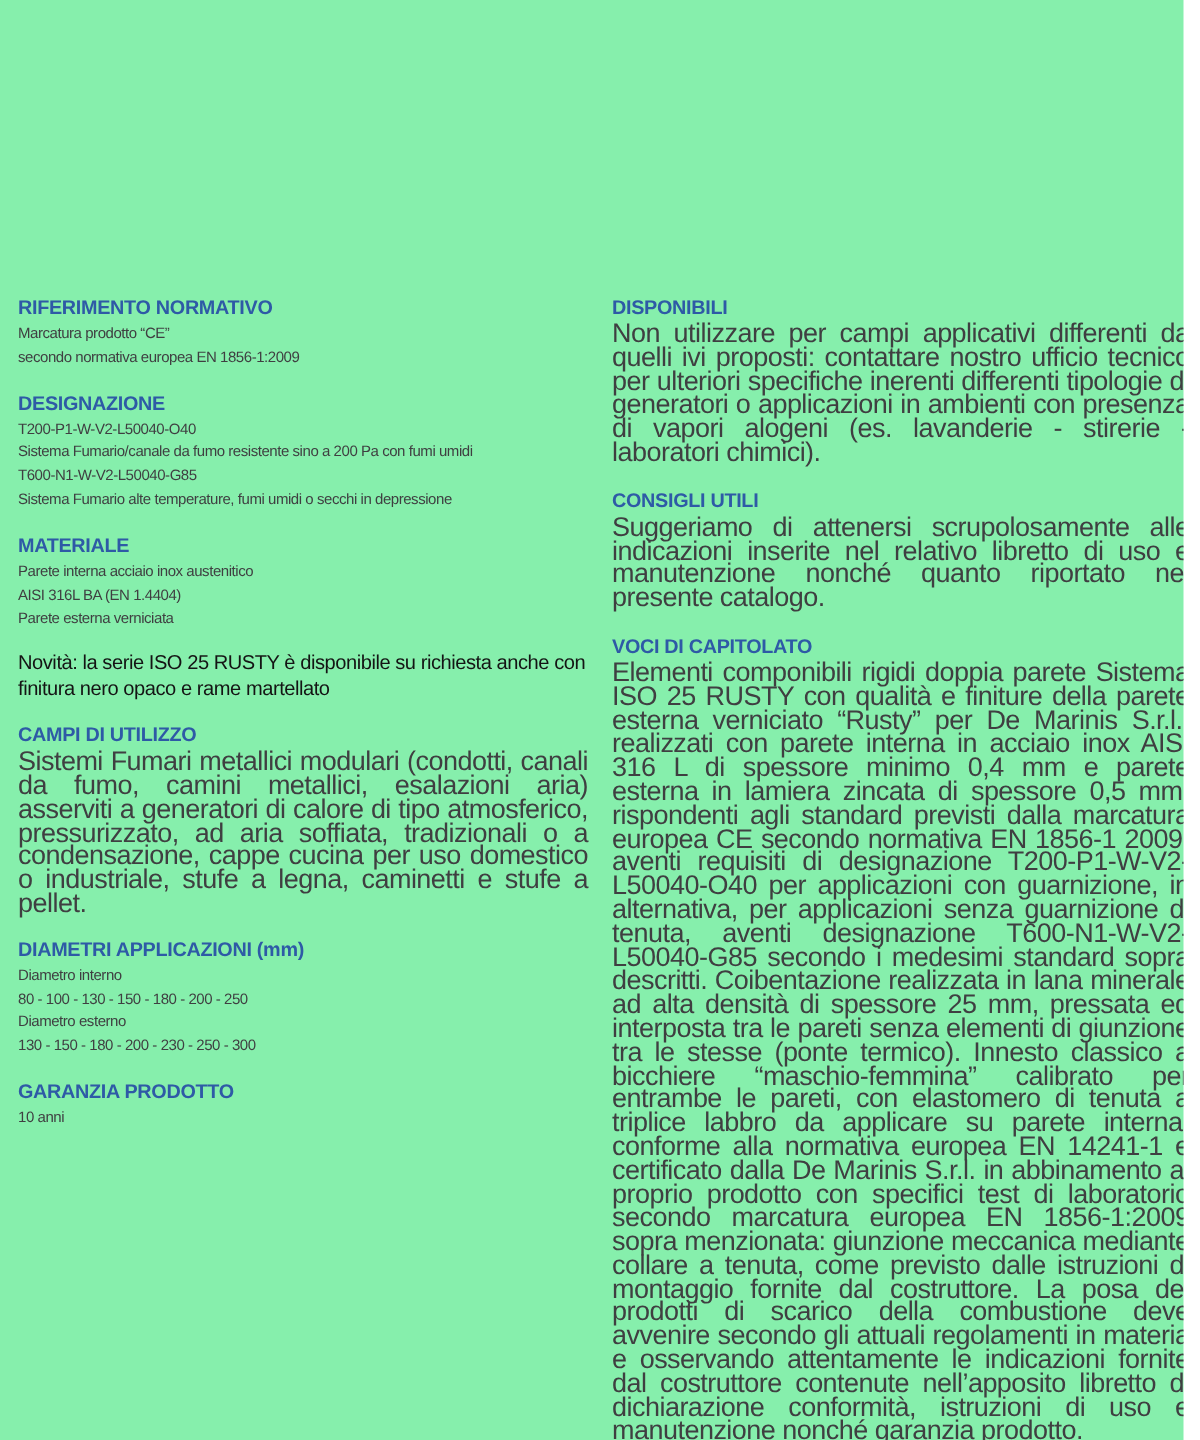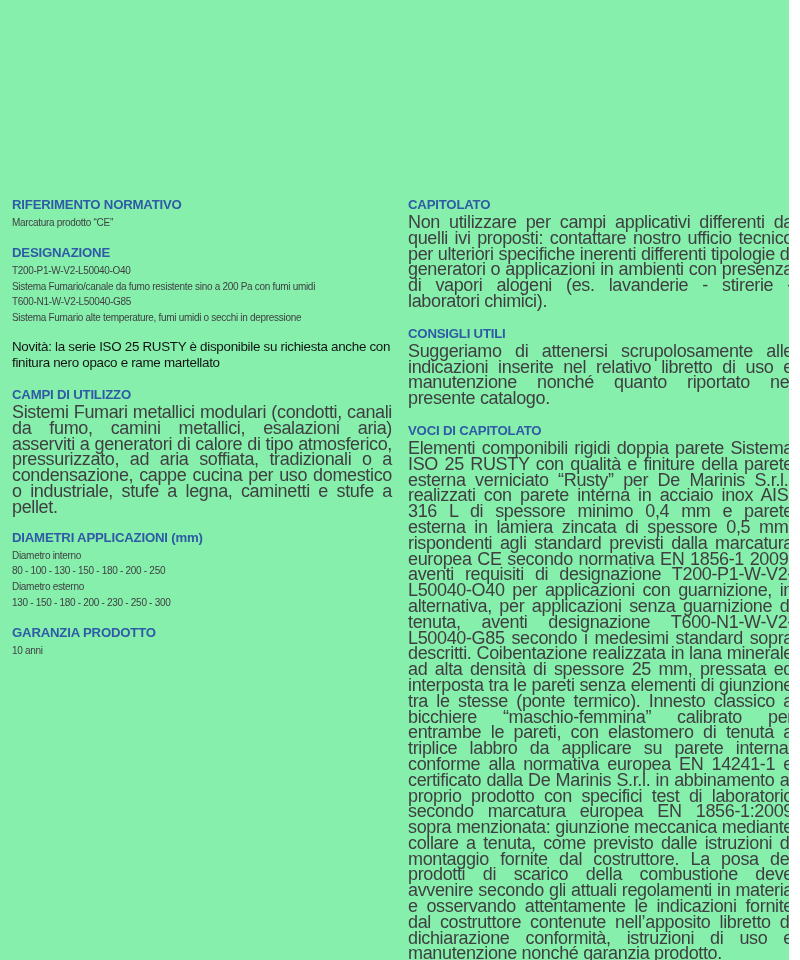--- a/index.html
+++ b/index.html
@@ -58,30 +58,37 @@
 </head>
 <body>
 
 <div class="page">
 
   <div class="col col-left">
 
     <div class="section">
       <div class="section-title">RIFERIMENTO NORMATIVO</div>
       <div class="line">Marcatura prodotto “CE”</div>
+      <div class="line">secondo normativa europea EN 1856-1:2009</div>
     </div>
 
     <div class="section">
       <div class="section-title">DESIGNAZIONE</div>
       <div class="line">T200-P1-W-V2-L50040-O40</div>
       <div class="line">Sistema Fumario/canale da fumo resistente sino a 200 Pa con fumi umidi</div>
       <div class="line">T600-N1-W-V2-L50040-G85</div>
       <div class="line">Sistema Fumario alte temperature, fumi umidi o secchi in depressione</div>
     </div>
 
+    <div class="section">
+      <div class="section-title">MATERIALE</div>
+      <div class="line">Parete interna acciaio inox austenitico</div>
+      <div class="line">AISI 316L BA (EN 1.4404)</div>
+      <div class="line">Parete esterna verniciata</div>
+    </div>
 
     <div class="notice">Novità: la serie ISO 25 RUSTY è disponibile su richiesta anche con finitura nero opaco e rame martellato</div>
 
     <div class="section">
       <div class="section-title">CAMPI DI UTILIZZO</div>
       <div class="para">Sistemi Fumari metallici modulari (condotti, canali da fumo, camini metallici, esalazioni aria) asserviti a generatori di calore di tipo atmosferico, pressurizzato, ad aria soffiata, tradizionali o a condensazione, cappe cucina per uso domestico o industriale, stufe a legna, caminetti e stufe a pellet.</div>
     </div>
 
     <div class="section">
     </div>
@@ -97,21 +104,21 @@
     <div class="section">
       <div class="section-title">GARANZIA PRODOTTO</div>
       <div class="line">10 anni</div>
     </div>
 
   </div>
 
   <div class="col col-right">
 
     <div class="section">
-      <div class="section-title">CAPITOLATO</div>
+      <div class="section-title">DISPONIBILI</div>
       <div class="para">Non utilizzare per campi applicativi differenti da quelli ivi proposti: contattare nostro ufficio tecnico per ulteriori specifiche inerenti differenti tipologie di generatori o applicazioni in ambienti con presenza di vapori alogeni (es. lavanderie - stirerie - laboratori chimici).</div>
     </div>
 
     <div class="section">
       <div class="section-title">CONSIGLI UTILI</div>
       <div class="para">Suggeriamo di attenersi scrupolosamente alle indicazioni inserite nel relativo libretto di uso e manutenzione nonché quanto riportato nel presente catalogo.</div>
     </div>
 
     <div class="section">
       <div class="section-title">VOCI DI CAPITOLATO</div>

